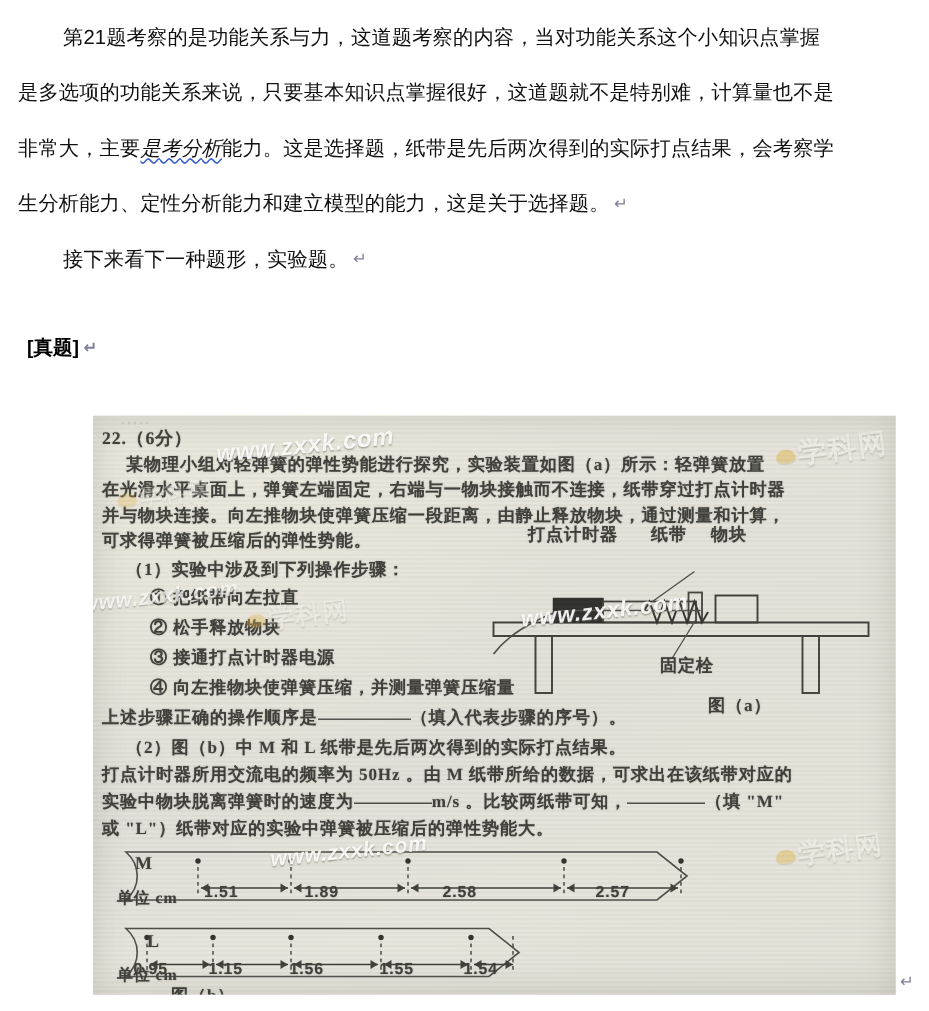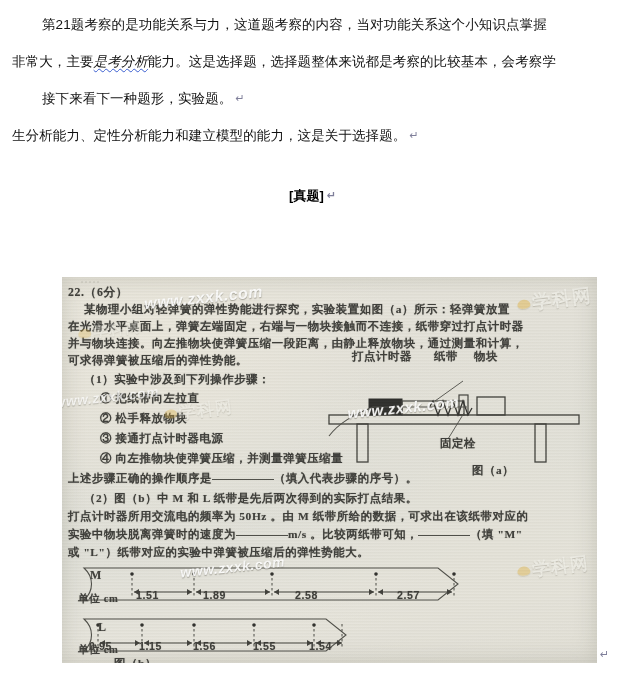--- a/index.html
+++ b/index.html
@@ -51,21 +51,20 @@
     font-style: italic;
   }
 
   .spacer-line { height: 30px; }
 
   .label-zhenti {
     font-size: 13px;
     font-weight: bold;
     line-height: 22px;
     padding-left: 6px;
-    text-align: center;
   }
 
   
   .scan {
     position: absolute;
     left: 62px;
     top: 277px;
     width: 535px;
     height: 386px;
     background:
@@ -170,31 +169,34 @@
 
 <div class="doc">
 
   <div class="prose">
 
     <div class="para-line indent">
       <span>第21题考察的是功能关系与力，这道题考察的内容，当对功能关系这个小知识点掌握</span>
     </div>
 
 
-
     <div class="para-line">
-      <span>非常大，主要</span><span class="squiggle">是考分析</span><span>能力。这是选择题，选择题整体来说都是考察的比较基本，会考察学</span>
+      <span>是多选项的功能关系来说，只要基本知识点掌握很好，这道题就不是特别难，计算量也不是</span>
+    </div>
+
+    <div class="para-line">
+      <span>非常大，主要</span><span class="squiggle">是考分析</span><span>能力。这是选择题，纸带是先后两次得到的实际打点结果，会考察学</span>
+    </div>
+
+    <div class="para-line">
+      <span>生分析能力、定性分析能力和建立模型的能力，这是关于选择题。</span><span class="pilcrow">↵</span>
     </div>
 
     <div class="para-line indent">
       <span>接下来看下一种题形，实验题。</span><span class="pilcrow">↵</span>
-    </div>
-
-    <div class="para-line">
-      <span>生分析能力、定性分析能力和建立模型的能力，这是关于选择题。</span><span class="pilcrow">↵</span>
     </div>
 
     <div class="spacer-line"></div>
 
     <div class="label-zhenti">
       <span>[真题]</span><span class="pilcrow">↵</span>
     </div>
   </div>
 
   <div class="scan">

